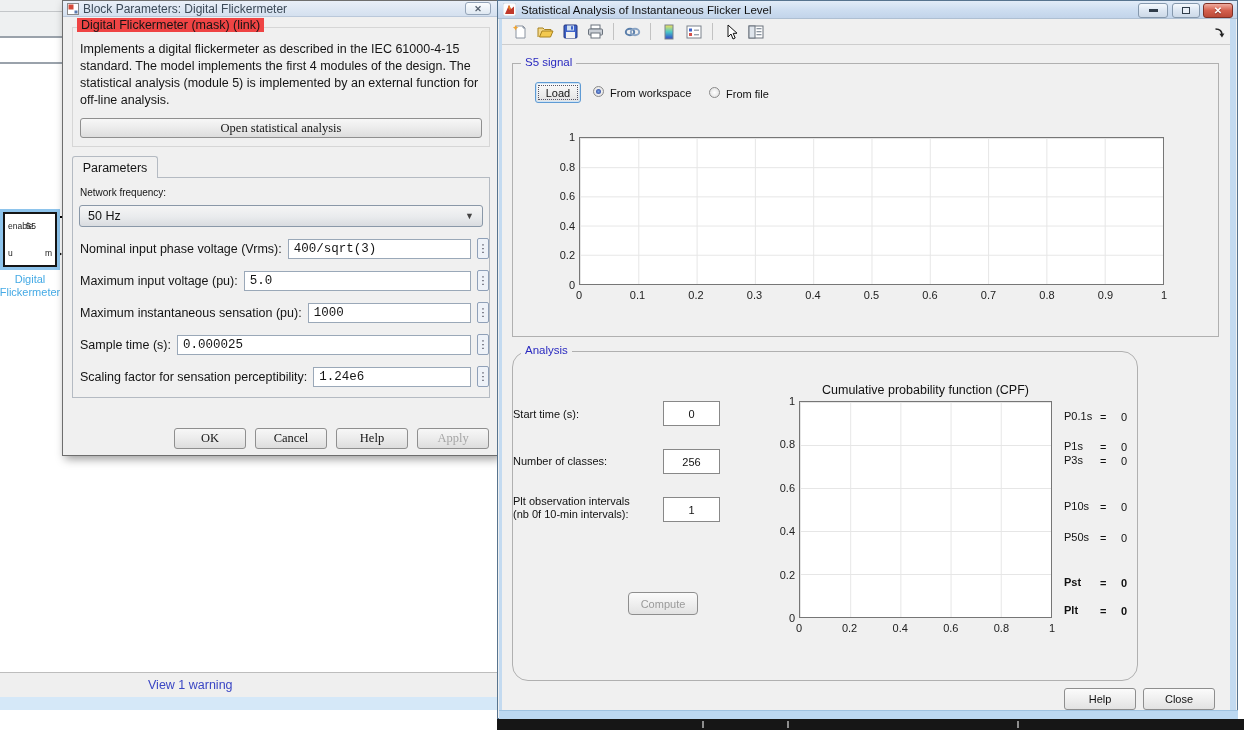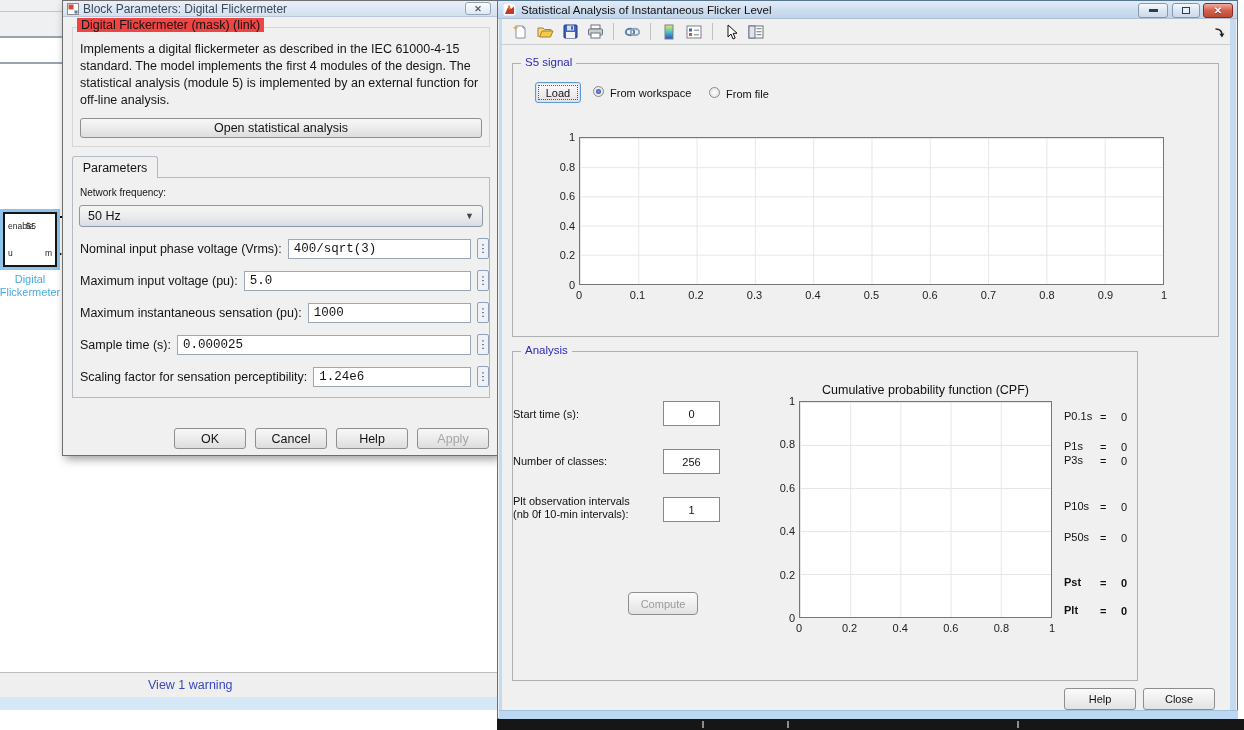--- a/index.html
+++ b/index.html
@@ -30,21 +30,21 @@
          background:linear-gradient(#e9eff8,#d4e0ef); border-bottom:1px solid #bac8da;
          display:flex; align-items:center; padding:0 4px; }
   .dlg-title { font-size:12px; color:#3c4a58; margin-left:4px; white-space:nowrap; }
   .dlg-close { position:absolute; right:6px; top:1px; width:26px; height:13px; border:1px solid #94a4b8;
          border-radius:3px; background:linear-gradient(#fbfdff,#dfe8f2); display:flex; align-items:center;
          justify-content:center; font-size:9px; color:#55606e; font-weight:bold; cursor:pointer; }
   .grp { position:absolute; left:9px; top:26px; width:418px; height:120px; border:1px solid #d6d6d6; }
   .grp-label { position:absolute; left:14px; top:17px; background:#ef4444; padding:0 4px; font-size:12.5px; color:#141414; }
   .dlg-desc { position:absolute; left:17px; top:40px; width:406px; font-size:12.5px; color:#141414; line-height:17px; }
   .btn { border:1px solid #8f8f8f; border-radius:3px; background:linear-gradient(#f7f7f7,#ececec 48%,#dddddd);
-         font-size:12.5px; color:#141414; display:flex; align-items:center; justify-content:center; cursor:pointer; }
+         font-size:12.5px; color:#141414; display:flex; align-items:center; justify-content:center; cursor:pointer;font-family:Liberation Serif, serif; }
   .open-stat { position:absolute; left:17px; top:117px; width:402px; height:20px; }
   .tab { position:absolute; left:9px; top:155px; width:86px; height:22px; background:#f0f0f0;
          border:1px solid #b4bac2; border-bottom:none; border-radius:3px 3px 0 0; z-index:2;
          display:flex; align-items:center; justify-content:center; font-size:12.5px; color:#141414; }
   .tabpanel { position:absolute; left:9px; top:176px; width:418px; height:221px; border:1px solid #b4bac2; }
   .nf-label { position:absolute; left:17px; top:186px; font-size:10px; color:#141414; }
   .combo { position:absolute; left:16px; top:204px; width:404px; height:22px; border:1px solid #8a98a8; border-radius:3px;
          background:linear-gradient(#f5f5f5,#e9ebed 55%,#d9dce0); display:flex; align-items:center; padding:0 8px;
          font-size:12.5px; color:#141414; cursor:pointer; }
   .combo .arrow { margin-left:auto; font-size:9px; color:#444; }
@@ -327,21 +327,21 @@
       <span class="xtick" style="left:40%">0.4</span>
       <span class="xtick" style="left:50%">0.5</span>
       <span class="xtick" style="left:60%">0.6</span>
       <span class="xtick" style="left:70%">0.7</span>
       <span class="xtick" style="left:80%">0.8</span>
       <span class="xtick" style="left:90%">0.9</span>
       <span class="xtick" style="left:100%">1</span>
     </div>
   </div>
 
-  <div class="panel" style="left:14px; top:350px; width:626px; height:330px;">
+  <div class="panel" style="left:14px; top:350px; width:626px; height:330px;border-radius:16px;">
     <span class="panel-title">Analysis</span>
 
     <span class="an-label" style="left:0; width:143px; top:56px;">Start time (s):</span>
     <input class="an-input" style="left: 150px; top: 49px;" value="0">
 
     <span class="an-label" style="left:0; width:143px; top:103px;">Number of classes:</span>
     <input class="an-input" style="left: 150px; top: 97px;" value="256">
 
     <div class="an-label" style="left:0; width:143px; top:143px; line-height:13px;">
       <span style="display:block;">Plt observation intervals</span>

